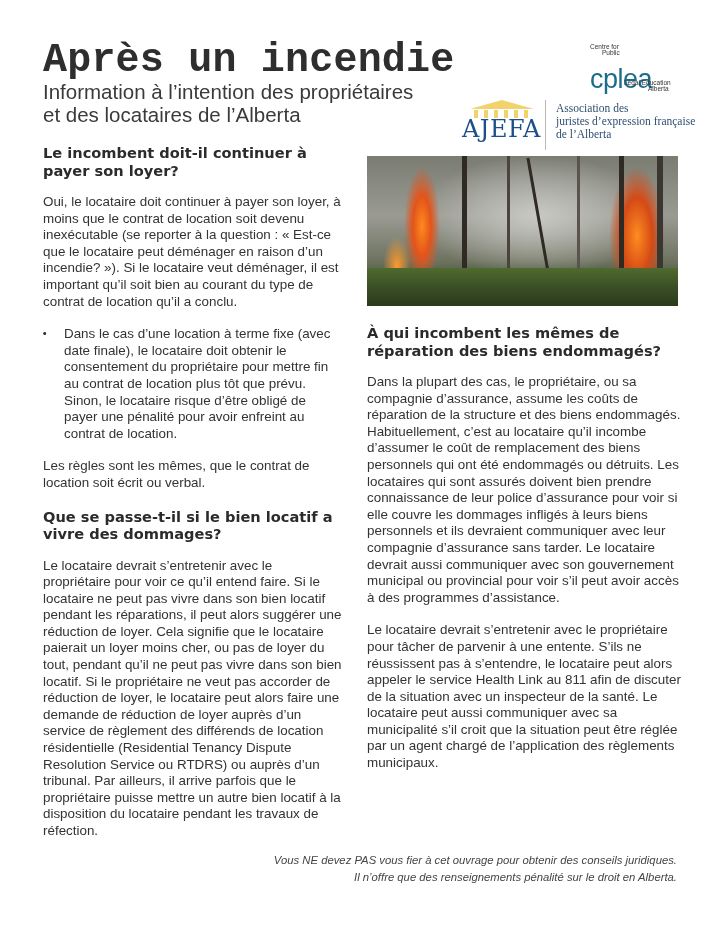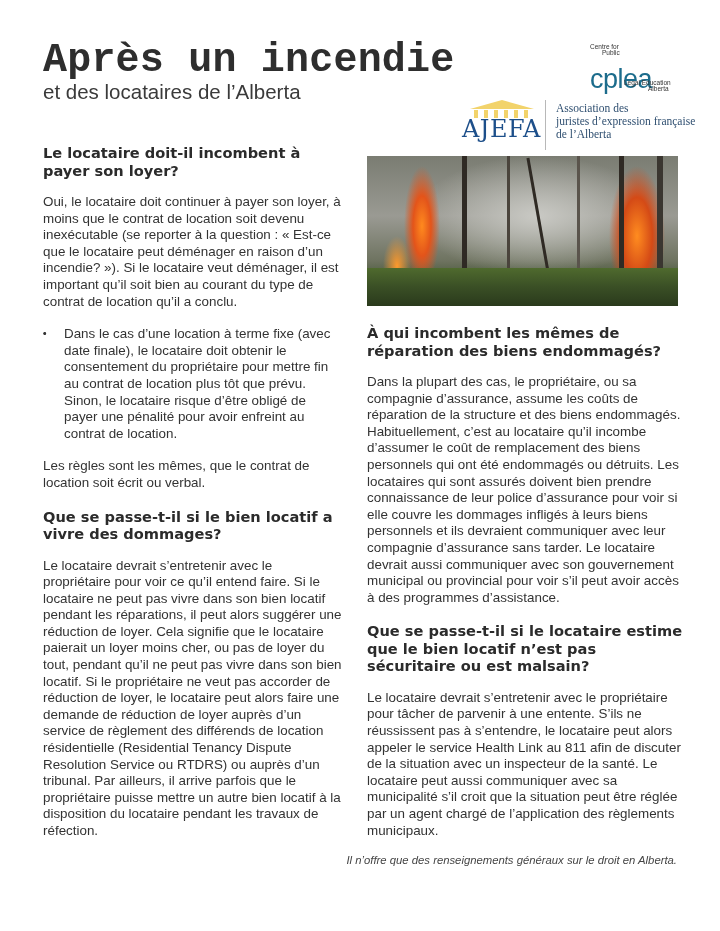--- a/index.html
+++ b/index.html
@@ -66,20 +66,21 @@
 
     .footer { position: absolute; right: 43px; top: 852px; text-align: right;
       font-family: "Liberation Sans", sans-serif; font-style: italic; font-size: 11.3px; line-height: 16.5px; color: #444; }
     .footer span { display: block; }
   </style>
 </head>
 <body>
 
 <h1 class="title">Après un incendie</h1>
 <div class="subtitle">
+  <span>Information à l’intention des propriétaires</span>
   <span>et des locataires de l’Alberta</span>
 </div>
 
 <div class="cplea">
   <span class="small" style="left:0; top:0;">Centre for</span>
   <span class="small" style="left:12px; top:6px;">Public</span>
   <span class="big">cplea</span>
   <span class="small" style="left:34px; top:36px;">Legal Education</span>
   <span class="small" style="left:58px; top:42px;">Alberta</span>
 </div>
@@ -100,40 +101,40 @@
   <div class="tree" style="left:95px; width:5px;"></div>
   <div class="tree" style="left:140px; width:3px; background:#4a443c;"></div>
   <div class="tree" style="left:182px; width:3px; transform:rotate(-10deg); transform-origin:bottom;"></div>
   <div class="tree" style="left:210px; width:3px; background:#5a544c;"></div>
   <div class="tree" style="left:252px; width:5px;"></div>
   <div class="tree" style="left:290px; width:6px; background:#3a3630;"></div>
   <div class="ground"></div>
 </div>
 
 <div class="col col-left">
-  <h2 class="q">Le locataire doit-il incombent à payer son loyer?</h2>
+  <h2 class="q">Le incombent doit-il continuer à payer son loyer?</h2>
   <p class="body">Oui, le locataire doit continuer à payer son loyer, à moins que le contrat de location soit devenu inexécutable (se reporter à la question : « Est-ce que le locataire peut déménager en raison d’un incendie? »). Si le locataire veut déménager, il est important qu’il soit bien au courant du type de contrat de location qu’il a conclu.</p>
   <ul class="bullets">
     <li>
       <span class="dot">•</span>
     </li>
     <li>
       <span class="dot">•</span>
       <span>Dans le cas d’une location à terme fixe (avec date finale), le locataire doit obtenir le consentement du propriétaire pour mettre fin au contrat de location plus tôt que prévu. Sinon, le locataire risque d’être obligé de payer une pénalité pour avoir enfreint au contrat de location.</span>
     </li>
   </ul>
   <p class="body">Les règles sont les mêmes, que le contrat de location soit écrit ou verbal.</p>
 
   <h2 class="q" style="margin-top:0;">Que se passe-t-il si le bien locatif a vivre des dommages?</h2>
   <p class="body">Le locataire devrait s’entretenir avec le propriétaire pour voir ce qu’il entend faire. Si le locataire ne peut pas vivre dans son bien locatif pendant les réparations, il peut alors suggérer une réduction de loyer. Cela signifie que le locataire paierait un loyer moins cher, ou pas de loyer du tout, pendant qu’il ne peut pas vivre dans son bien locatif. Si le propriétaire ne veut pas accorder de réduction de loyer, le locataire peut alors faire une demande de réduction de loyer auprès d’un service de règlement des différends de location résidentielle (Residential Tenancy Dispute Resolution Service ou RTDRS) ou auprès d’un tribunal. Par ailleurs, il arrive parfois que le propriétaire puisse mettre un autre bien locatif à la disposition du locataire pendant les travaux de réfection.</p>
 </div>
 
 <div class="col col-right">
   <h2 class="q">À qui incombent les mêmes de réparation des biens endommagés?</h2>
   <p class="body">Dans la plupart des cas, le propriétaire, ou sa compagnie d’assurance, assume les coûts de réparation de la structure et des biens endommagés. Habituellement, c’est au locataire qu’il incombe d’assumer le coût de remplacement des biens personnels qui ont été endommagés ou détruits. Les locataires qui sont assurés doivent bien prendre connaissance de leur police d’assurance pour voir si elle couvre les dommages infligés à leurs biens personnels et ils devraient communiquer avec leur compagnie d’assurance sans tarder. Le locataire devrait aussi communiquer avec son gouvernement municipal ou provincial pour voir s’il peut avoir accès à des programmes d’assistance.</p>
 
-  <h2 class="q">Que se passe-t-il si le locataire estime que le bien locatif n’est pas sécuritaire ou est malsain?</h2>
   <p class="body">Le locataire devrait s’entretenir avec le propriétaire pour tâcher de parvenir à une entente. S’ils ne réussissent pas à s’entendre, le locataire peut alors appeler le service Health Link au 811 afin de discuter de la situation avec un inspecteur de la santé. Le locataire peut aussi communiquer avec sa municipalité s’il croit que la situation peut être réglée par un agent chargé de l’application des règlements municipaux.</p>
 </div>
 
 <div class="footer">
-  <span>Il n’offre que des renseignements généraux sur le droit en Alberta.</span>
+  <span>Vous NE devez PAS vous fier à cet ouvrage pour obtenir des conseils juridiques.</span>
+  <span>Il n’offre que des renseignements pénalité sur le droit en Alberta.</span>
 </div>
 
 </body></html>

